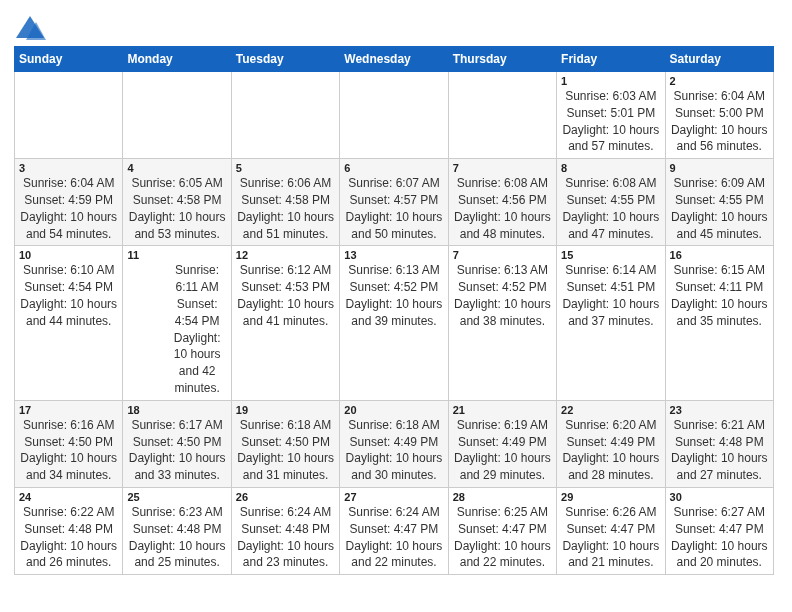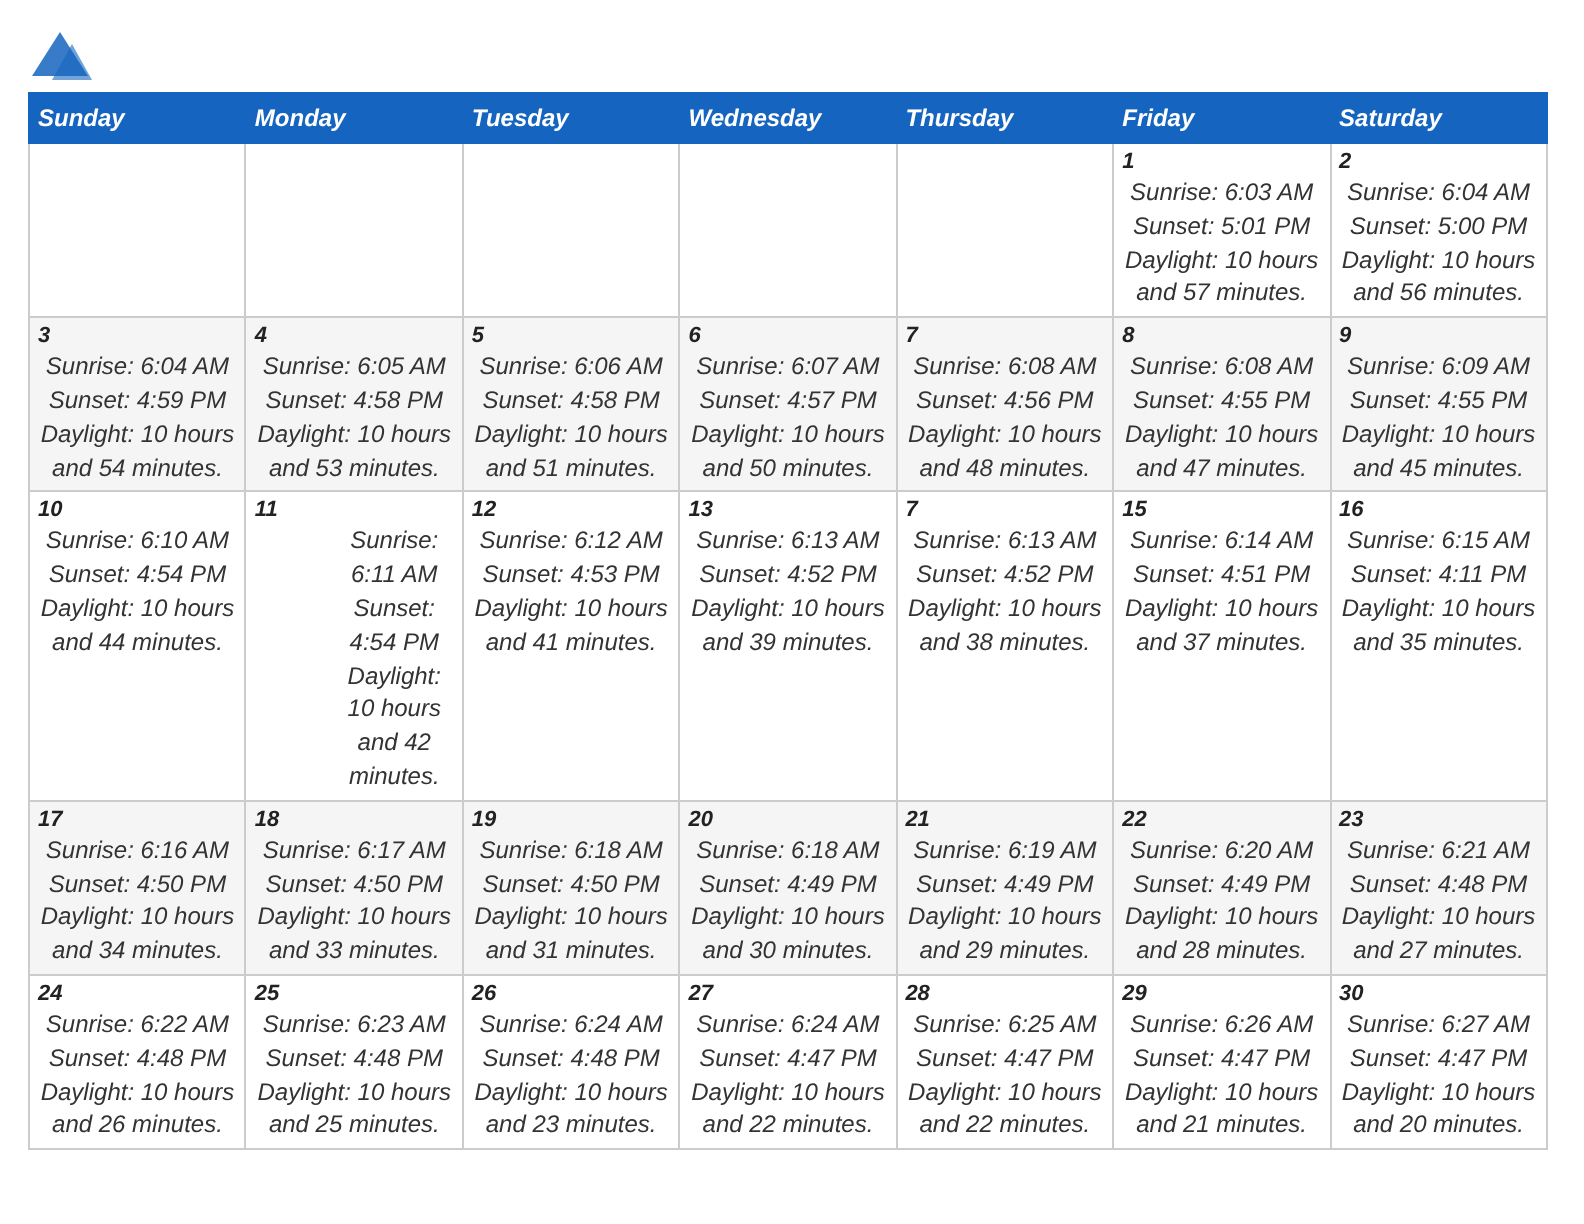--- a/index.html
+++ b/index.html
@@ -6,21 +6,20 @@
     body {
       font-family: Arial, sans-serif;
       background: #fff;
       width: 792px;
       height: 612px;
       overflow: hidden;
     }
     .container {
       width: 788px;
       padding: 10px 14px 8px 14px;
-      font-style: italic;
     }
     .header-row {
       display: flex;
       align-items: flex-start;
       justify-content: space-between;
       margin-bottom: 4px;
     }
     .logo {
       display: flex;
       align-items: center;

